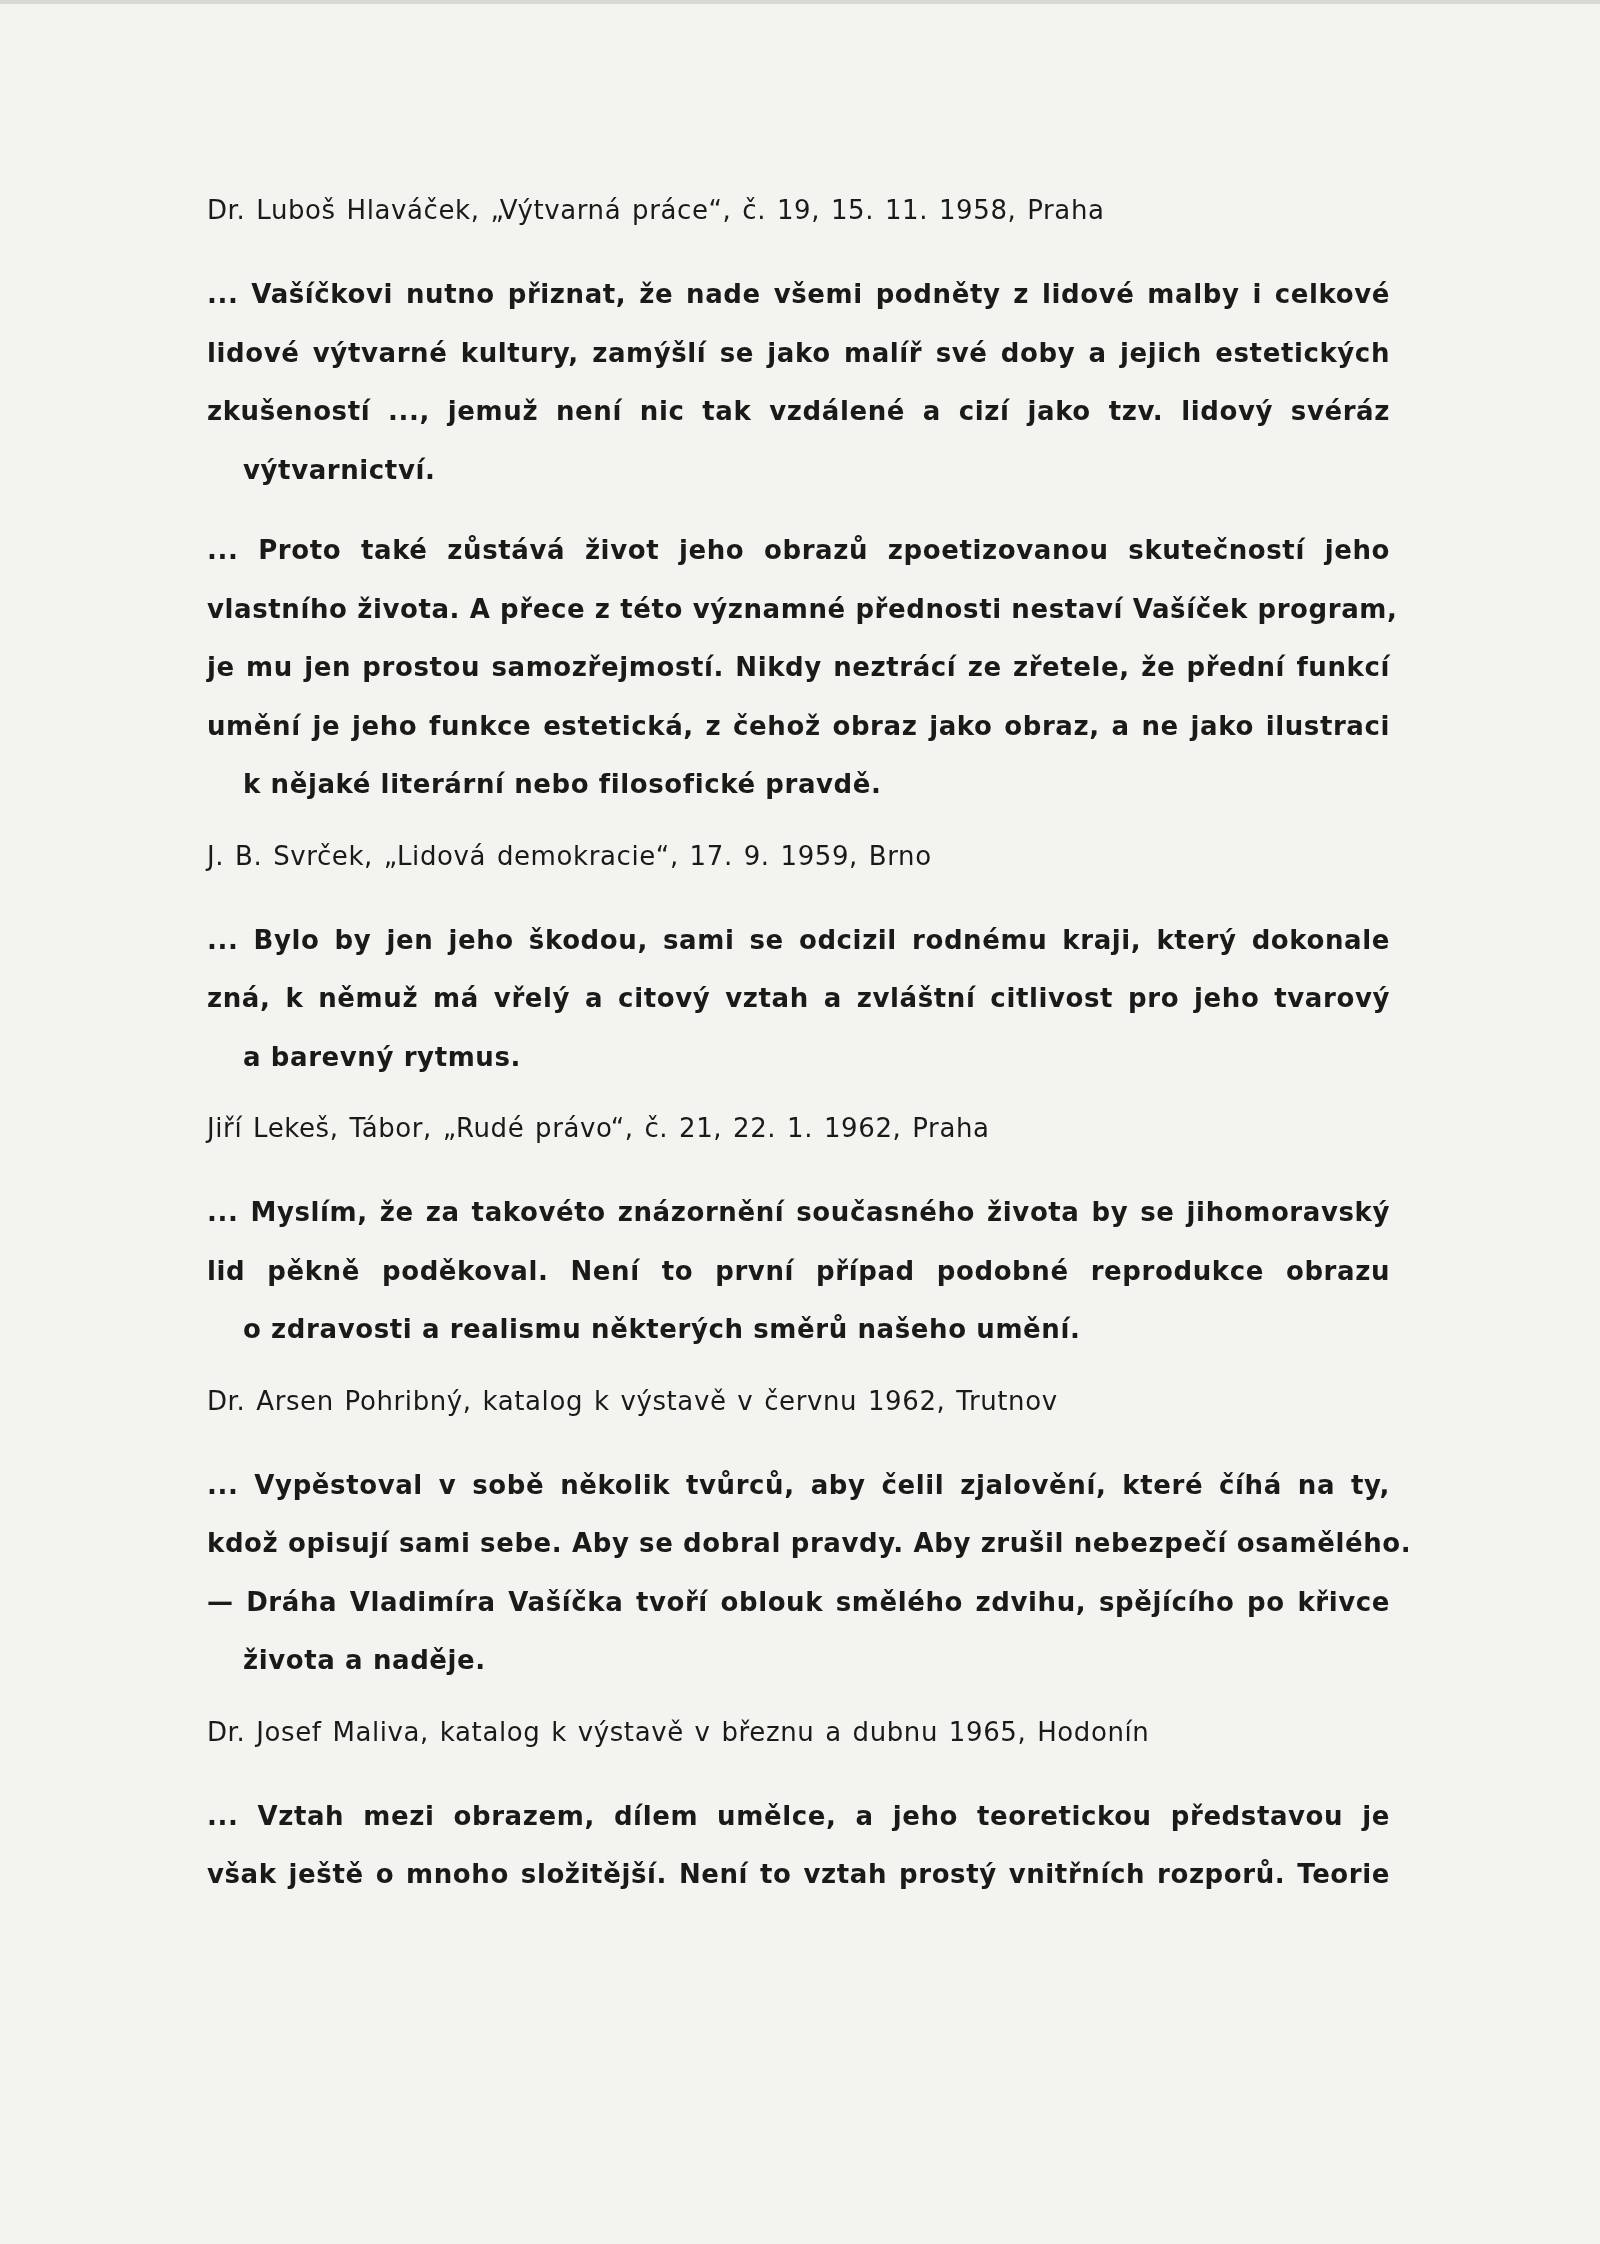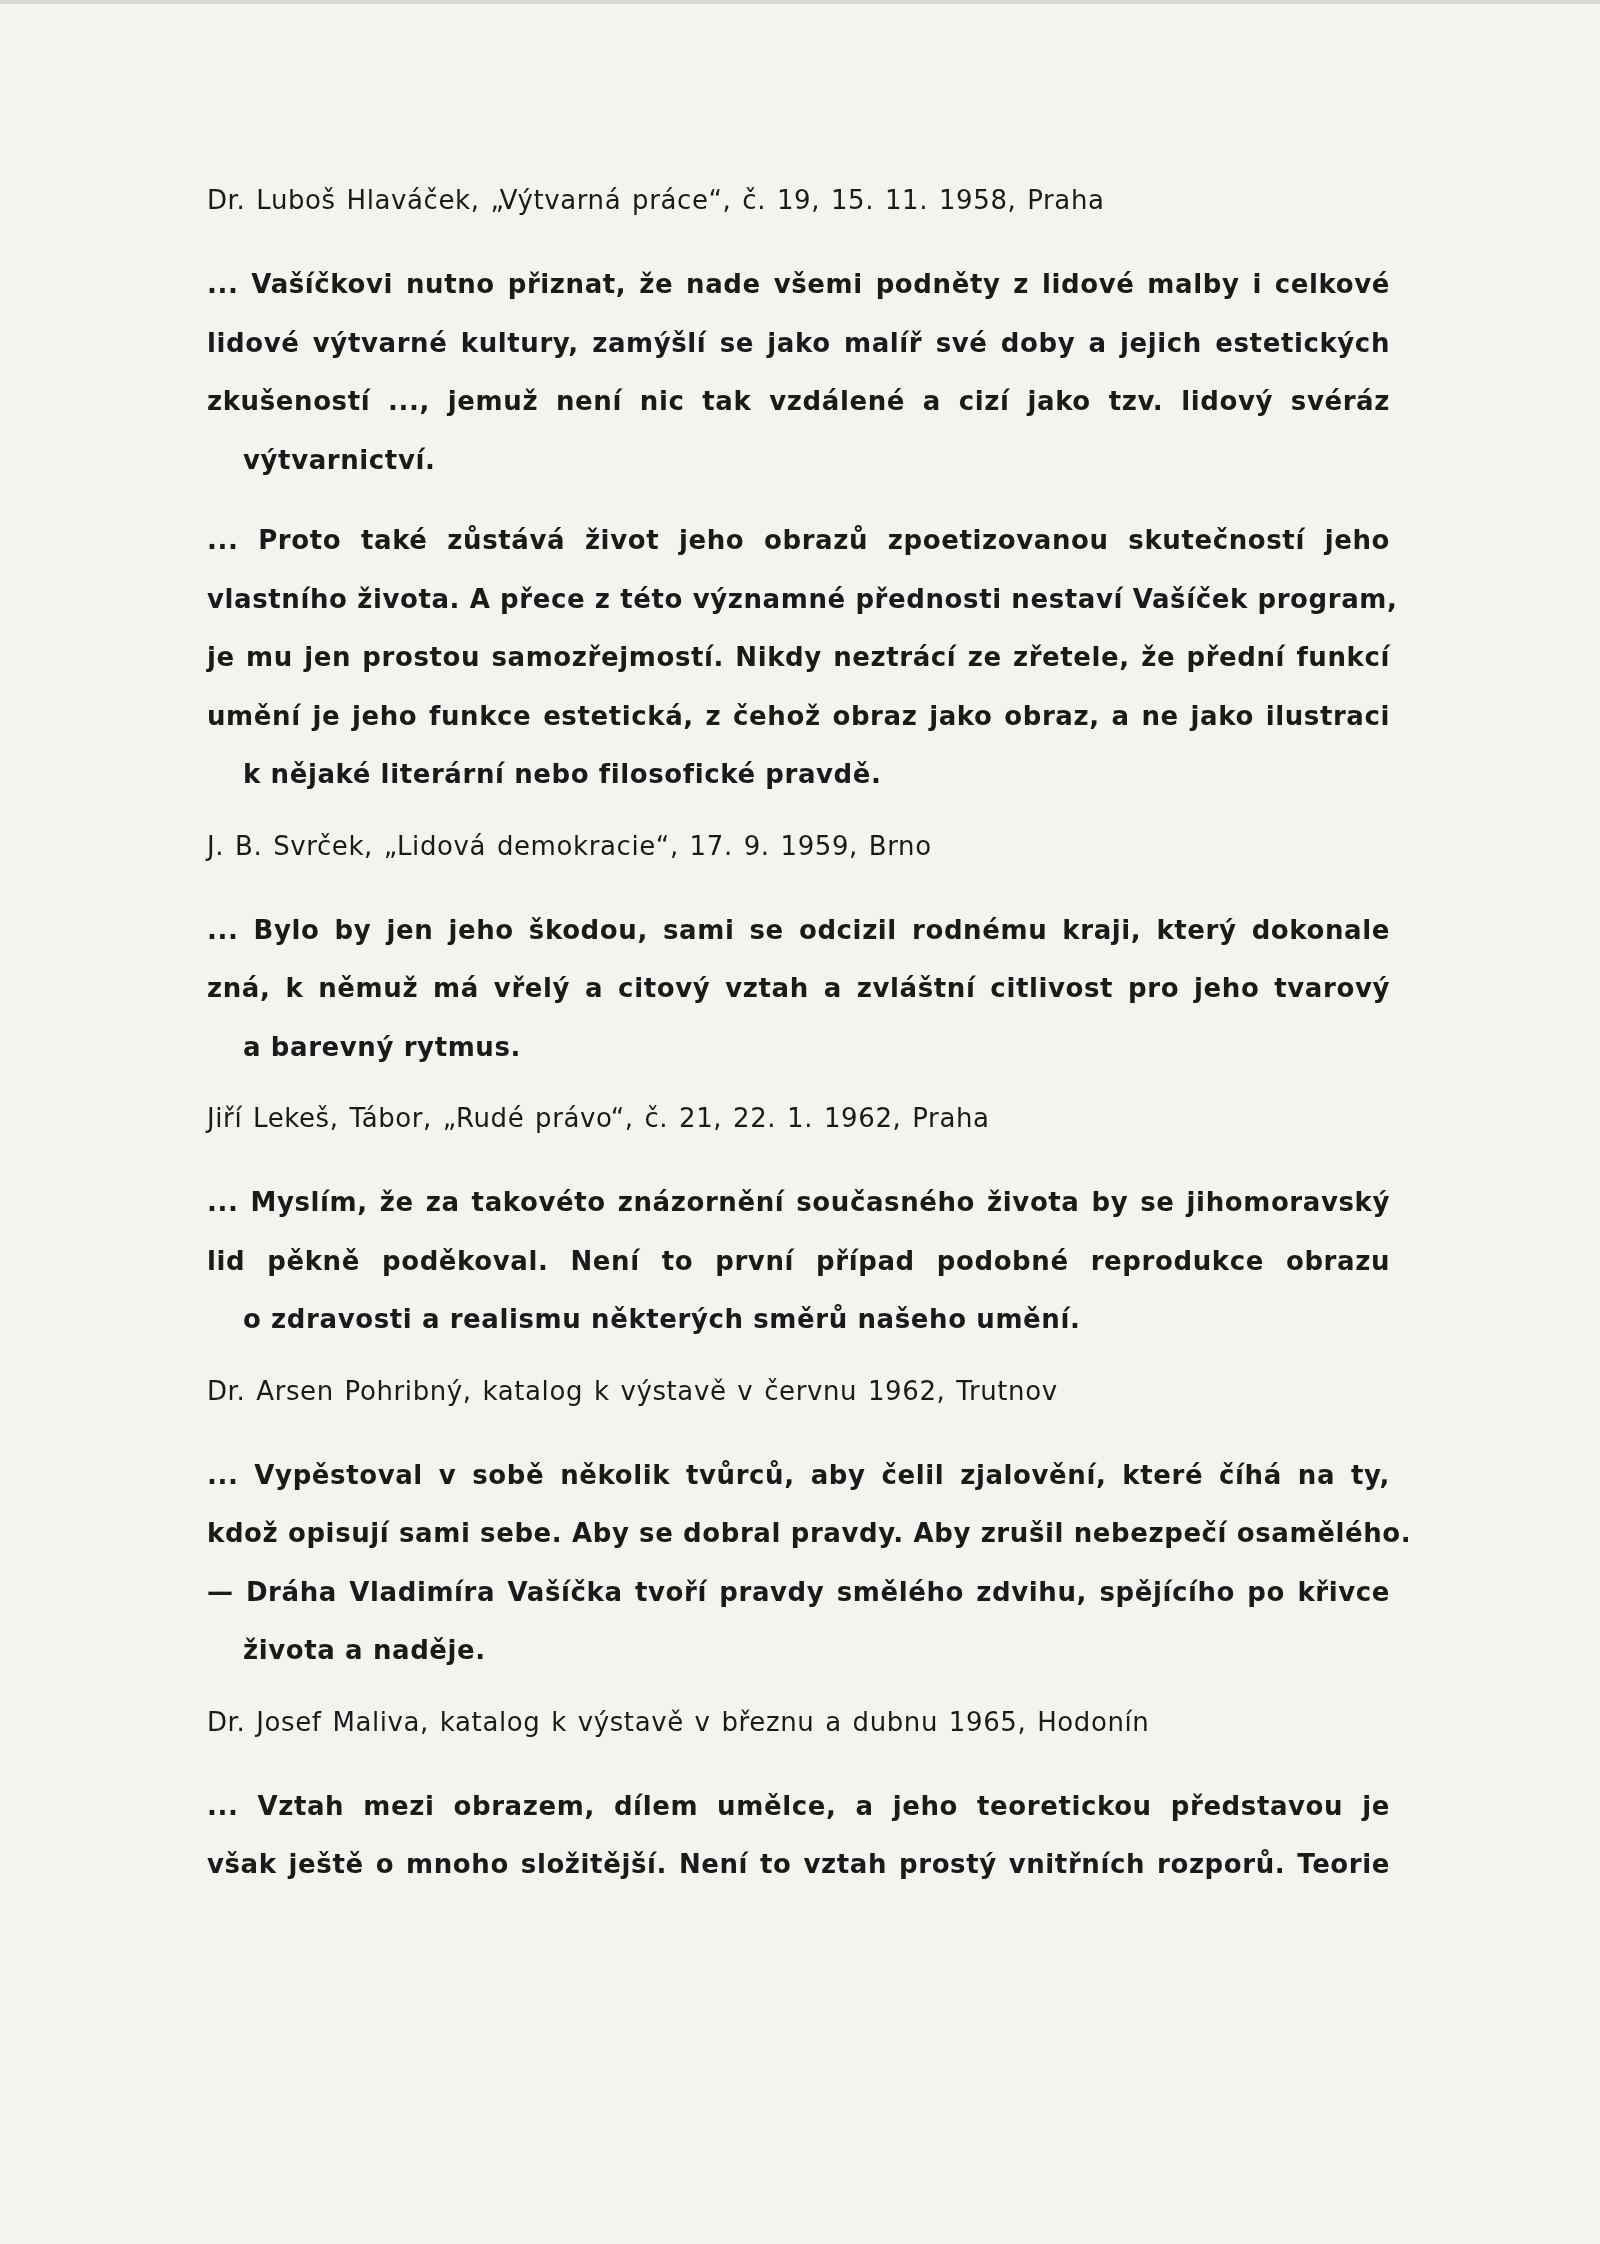--- a/index.html
+++ b/index.html
@@ -28,21 +28,21 @@
       width: 1183px;
     }
     .entry {
       margin: 0;
     }
     .citation {
       font-size: 26px;
       line-height: 40px;
       letter-spacing: 0.6px;
       word-spacing: 2px;
-      margin: 0 0 35px 0;
+      margin: 10px 0 35px 0;
       white-space: nowrap;
     }
     .quote {
       font-size: 26px;
       line-height: 58.5px;
       letter-spacing: 0.6px;
       text-align: justify;
       margin: 0 0 22px 0;
       font-weight: bold;
     }
@@ -100,21 +100,21 @@
       <span class="line">lid pěkně poděkoval. Není to první případ podobné reprodukce obrazu</span>
       <span class="line last">o zdravosti a realismu některých směrů našeho umění.</span>
     </p>
   </div>
 
   <div class="entry">
     <p class="citation">Dr. Arsen Pohribný, katalog k výstavě v červnu 1962, Trutnov</p>
     <p class="quote">
       <span class="line">... Vypěstoval v sobě několik tvůrců, aby čelil zjalovění, které číhá na ty,</span>
       <span class="line">kdož opisují sami sebe. Aby se dobral pravdy. Aby zrušil nebezpečí osamělého.</span>
-      <span class="line">— Dráha Vladimíra Vašíčka tvoří pravdy smělého zdvihu, spějícího po křivce</span>
+      <span class="line">— Dráha Vladimíra Vašíčka tvoří oblouk smělého zdvihu, spějícího po křivce</span>
       <span class="line last">života a naděje.</span>
     </p>
   </div>
 
   <div class="entry">
     <p class="citation">Dr. Josef Maliva, katalog k výstavě v březnu a dubnu 1965, Hodonín</p>
     <p class="quote">
       <span class="line">... Vztah mezi obrazem, dílem umělce, a jeho teoretickou představou je</span>
       <span class="line">však ještě o mnoho složitější. Není to vztah prostý vnitřních rozporů. Teorie</span>
     </p>

